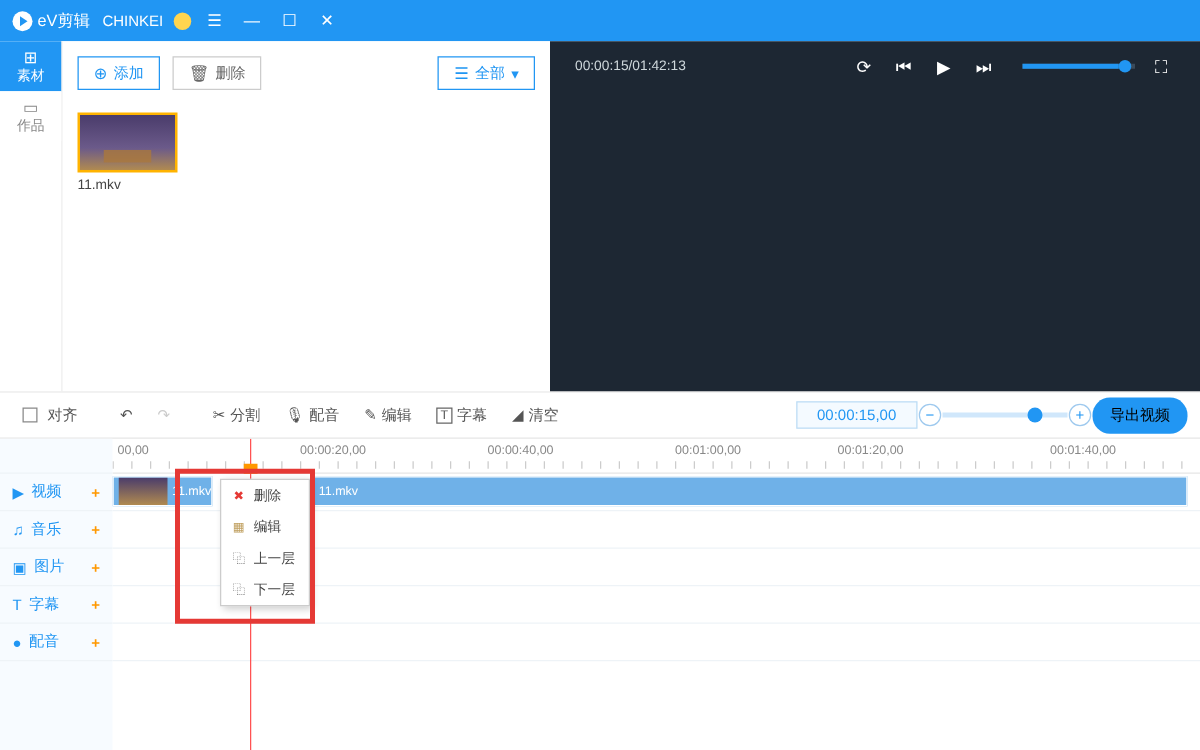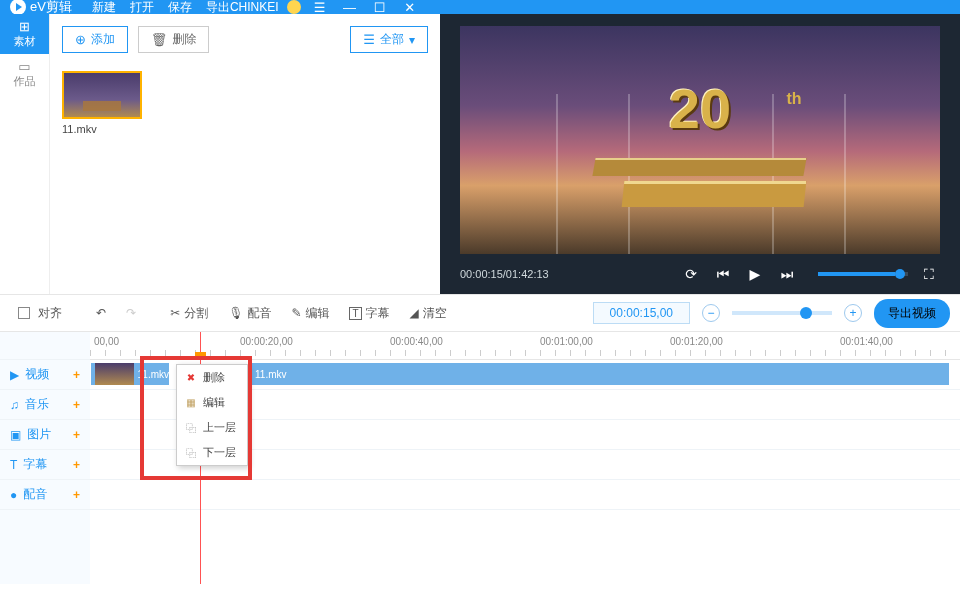--- a/index.html
+++ b/index.html
@@ -1,19 +1,19 @@
 <!DOCTYPE html>
 <html><head>
 <meta charset="utf-8">
 <style>
 * { box-sizing: border-box; margin: 0; padding: 0; font-family: "Microsoft YaHei", Arial, sans-serif; }
 body { width: 960px; height: 600px; overflow: hidden; background: #fff; }
 
 
-.titlebar { height: 14px; background: #2196f3; display: flex; align-items: center; color: #fff; font-size: 12px; }
+.titlebar { height: 33px; background: #2196f3; display: flex; align-items: center; color: #fff; font-size: 12px; }
 .titlebar .logo { display: flex; align-items: center; padding: 0 10px; gap: 4px; font-size: 13px; }
 .titlebar .logo .playcircle { width: 16px; height: 16px; border-radius: 50%; background: #fff; display: flex; align-items: center; justify-content: center; }
 .titlebar .logo .playcircle::after { content: ""; border-left: 6px solid #2196f3; border-top: 4px solid transparent; border-bottom: 4px solid transparent; margin-left: 2px; }
 .titlebar .menu { display: flex; gap: 14px; margin-left: 10px; }
 .titlebar .menu span { cursor: pointer; }
 .titlebar .center { flex: 1; text-align: center; color: #e7f3ff; }
 .titlebar .right { display: flex; align-items: center; gap: 8px; padding-right: 8px; }
 .titlebar .coin { width: 14px; height: 14px; border-radius: 50%; background: #ffd54f; display: inline-block; }
 .titlebar .winbtn { width: 22px; text-align: center; cursor: pointer; font-size: 13px; }
 
@@ -46,21 +46,21 @@
 .preview .controls .spacer { flex: 1; }
 .preview .pbtn { width: 22px; height: 22px; display: flex; align-items: center; justify-content: center; cursor: pointer; color: #fff; font-size: 14px; }
 .preview .seek { width: 90px; height: 4px; background: #3a4a5a; position: relative; margin-left: 10px;}
 .preview .seek .fill { position:absolute; left:0; top:0; bottom:0; width:85%; background:#2196f3; }
 .preview .seek .knob { position:absolute; left:85%; top:-3px; width:10px; height:10px; border-radius:50%; background:#2196f3; }
 
 
 .toolstrip { height: 38px; border-top: 1px solid #e6e6e6; border-bottom: 1px solid #e6e6e6; display: flex; align-items: center; padding: 0 10px; font-size: 12px; color: #555; gap: 4px; }
 .toolstrip .t { display: flex; align-items: center; gap: 4px; padding: 0 8px; cursor: pointer; }
 .toolstrip .sep { width: 10px; }
-.toolstrip .right { margin-left: auto; display: flex; align-items: center; gap: 12px; }
+.toolstrip .right { margin-left: auto; display: flex; align-items: center; gap: 1px; }
 .timebox { border:1px solid #bcdcf5; color:#2196f3; padding:3px 16px; font-size:12px; background:#f4faff; }
 .zoom { width:100px; height:4px; background:#d0e7fb; position:relative; }
 .zoom .knob { position:absolute; left:68%; top:-4px; width:12px; height:12px; border-radius:50%; background:#2196f3; }
 .zbtn { width:18px; height:18px; border:1px solid #9ec9ee; border-radius:50%; display:flex; align-items:center; justify-content:center; color:#2196f3; font-size:12px; cursor:pointer;}
 .export { background:#2196f3; color:#000000; padding:6px 14px; border-radius:14px; font-size:12px; cursor:pointer; }
 
 
 .timeline { display: flex; height: 252px; }
 .trackhead { width: 90px; background: #f7fbff; }
 .trackhead .spacer-row { height: 28px; border-bottom:1px solid #eef3f7;}
@@ -86,26 +86,20 @@
 .checkb { width:12px; height:12px; border:1px solid #888; display:inline-block; margin-right:4px;}
 </style>
 </head>
 <body>
 
 <div class="titlebar">
   <div class="logo">
     <span class="playcircle"></span>
     <span>eV剪辑</span>
   </div>
-  <div class="menu">
-    <span>新建</span>
-    <span>打开</span>
-    <span>保存</span>
-    <span>导出</span>
-  </div>
   <div class="right">
     <span>CHINKEI</span>
     <span class="coin"></span>
     <span class="winbtn">☰</span>
     <span class="winbtn">—</span>
     <span class="winbtn">☐</span>
     <span class="winbtn">✕</span>
   </div>
 </div>
 
@@ -138,31 +132,20 @@
         <span>▾</span>
       </div>
       <div class="thumb">
         <div class="img"></div>
         <div class="name">11.mkv</div>
       </div>
     </div>
   </div>
 
   <div class="preview">
-    <div class="canvas">
-      <div class="sky"></div>
-      <div class="beam" style="left:20%"></div>
-      <div class="beam" style="left:35%"></div>
-      <div class="beam" style="left:65%"></div>
-      <div class="beam" style="left:80%"></div>
-      <div class="text20">20</div>
-      <div class="textth">th</div>
-      <div class="band1"></div>
-      <div class="band2"></div>
-    </div>
     <div class="controls">
       <span>00:00:15/01:42:13</span>
       <span class="spacer"></span>
       <span class="pbtn">⟳</span>
       <span class="pbtn">⏮</span>
       <span class="pbtn">▶</span>
       <span class="pbtn">⏭</span>
       <div class="seek">
           <div class="fill"></div>
           <div class="knob"></div>

